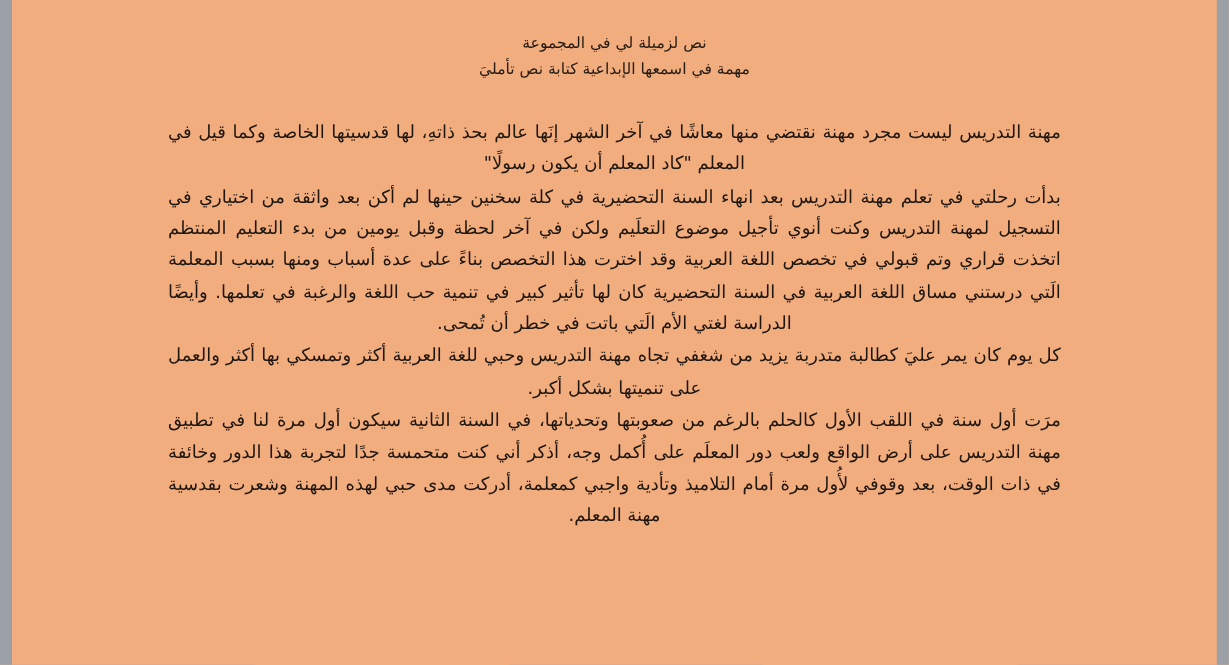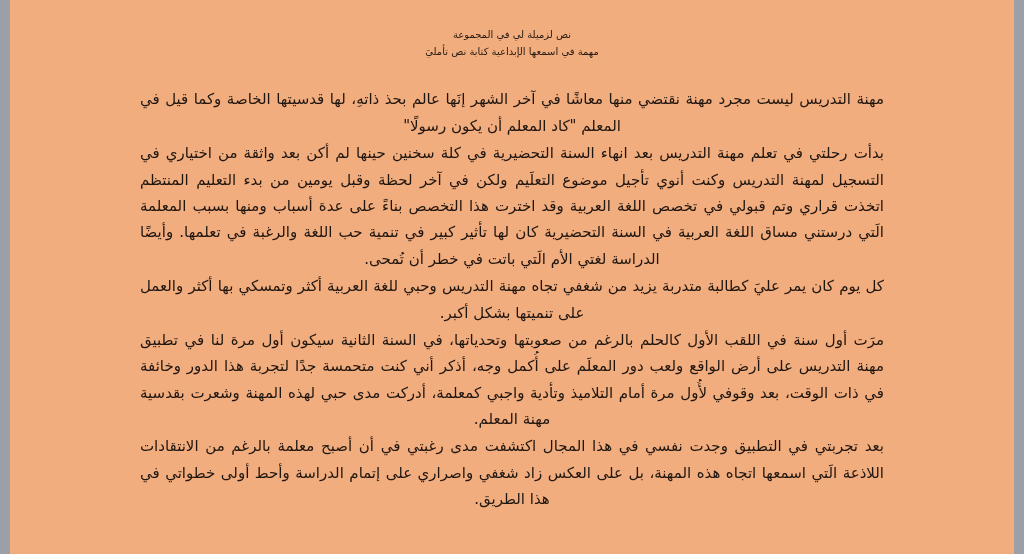--- a/index.html
+++ b/index.html
@@ -33,21 +33,21 @@
     right: 0;
     bottom: 0;
     padding: 26px 130px 0 130px;
     box-sizing: border-box;
   }
 
   
   #doc-heading {
     text-align: center;
     color: #241a12;
-    font-size: 10px;
+    font-size: 13px;
     line-height: 1.72;
     letter-spacing: 0.2px;
   }
   #doc-heading .heading-line {
     display: block;
     white-space: nowrap;
   }
 
   
   #doc-body {
@@ -79,17 +79,16 @@
     <div id="doc-heading">
       <span class="heading-line">نص لزميلة لي في المجموعة</span>
       <span class="heading-line">مهمة في اسمعها الإبداعية كتابة نص تأمليَ</span>
     </div>
 
     <div id="doc-body">
       <p class="doc-paragraph">مهنة التدريس ليست مجرد مهنة نقتضي منها معاشًا في آخر الشهر إنَها عالم بحذ ذاتهِ، لها قدسيتها الخاصة وكما قيل في المعلم "كاد المعلم أن يكون رسولًا"</p>
       <p class="doc-paragraph">بدأت رحلتي في تعلم مهنة التدريس بعد انهاء السنة التحضيرية في كلة سخنين حينها لم أكن بعد واثقة من اختياري في التسجيل لمهنة التدريس وكنت أنوي تأجيل موضوع التعلَيم ولكن في آخر لحظة وقبل يومين من بدء التعليم المنتظم اتخذت قراري وتم قبولي في تخصص اللغة العربية وقد اخترت هذا التخصص بناءً على عدة أسباب ومنها بسبب المعلمة الَتي درستني مساق اللغة العربية في السنة التحضيرية كان لها تأثير كبير في تنمية حب اللغة والرغبة في تعلمها. وأيضًا الدراسة لغتي الأم الَتي باتت في خطر أن تُمحى.</p>
       <p class="doc-paragraph">كل يوم كان يمر عليَ كطالبة متدربة يزيد من شغفي تجاه مهنة التدريس وحبي للغة العربية أكثر وتمسكي بها أكثر والعمل على تنميتها بشكل أكبر.</p>
       <p class="doc-paragraph">مرَت أول سنة في اللقب الأول كالحلم بالرغم من صعوبتها وتحدياتها، في السنة الثانية سيكون أول مرة لنا في تطبيق مهنة التدريس على أرض الواقع ولعب دور المعلَم على أُكمل وجه، أذكر أني كنت متحمسة جدًا لتجربة هذا الدور وخائفة في ذات الوقت، بعد وقوفي لأُول مرة أمام التلاميذ وتأدية واجبي كمعلمة، أدركت مدى حبي لهذه المهنة وشعرت بقدسية مهنة المعلم.</p>
-      <p class="doc-paragraph">بعد تجربتي في التطبيق وجدت نفسي في هذا المجال اكتشفت مدى رغبتي في أن أصبح معلمة بالرغم من الانتقادات اللاذعة الَتي اسمعها اتجاه هذه المهنة، بل على العكس زاد شغفي واصراري على إتمام الدراسة وأحط أولى خطواتي في هذا الطريق.</p>
     </div>
 
   </div>
 </div>
 
 </body></html>

